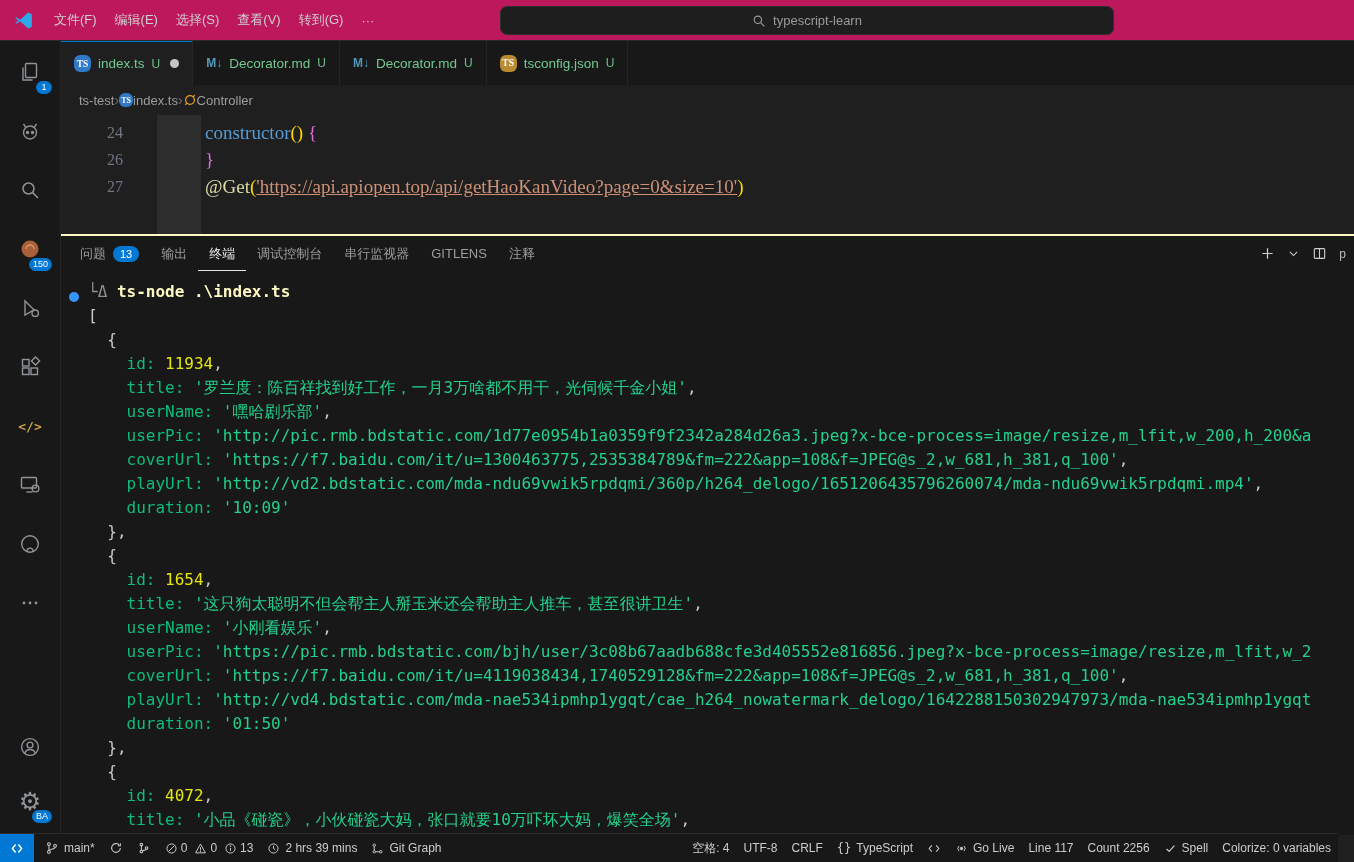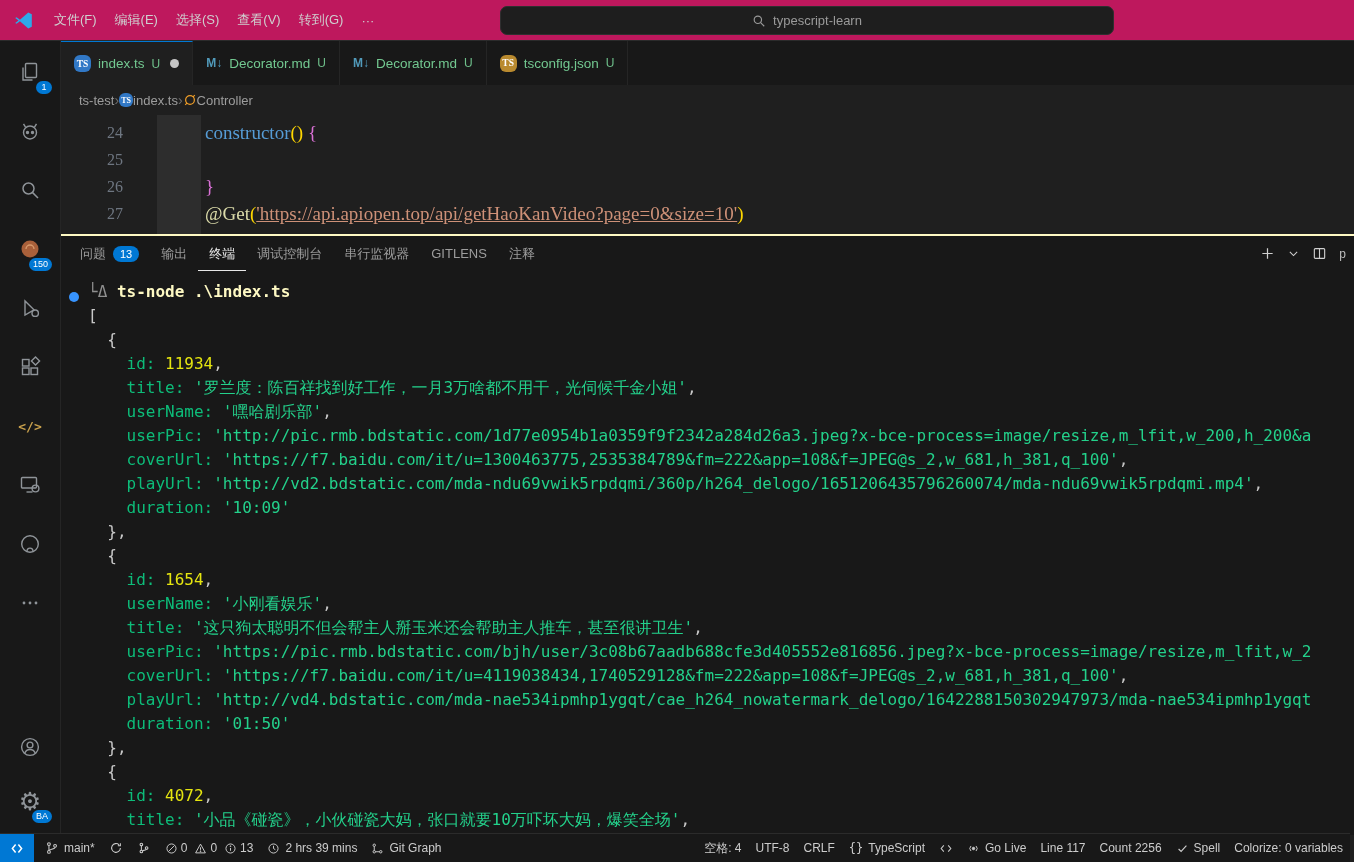--- a/index.html
+++ b/index.html
@@ -52,21 +52,21 @@
   .ptab.active{color:#e7e7e7;box-shadow:inset 0 -1px 0 #e7e7e7}
   .pbadge{background:#0078d4;color:#fff;border-radius:10px;font-size:11px;padding:1px 7px;line-height:14px}
   .panel-actions{margin-left:auto;display:flex;align-items:center;gap:12px;color:#cfcfcf;padding-right:0;overflow:hidden}
   .panel-actions .clip{font-size:12px;color:#bdbdbd}
   #terminal{flex:1;position:relative;padding-top:9px;font-family:"DejaVu Sans Mono",monospace;font-size:16px;overflow:hidden}
   .cmd-dot{position:absolute;left:8px;top:21px;width:10px;height:10px;border-radius:50%;background:#3794ff}
   .t-line{height:24px;line-height:24px;white-space:pre;padding-left:27px;overflow:hidden}
   .sg-dim{color:#8f8f8f}.sg-cmd{color:#fef9c3;font-weight:bold}
   .sg-pu{color:#c8c8c8}.sg-key{color:#0dbc79}.sg-str{color:#23d18b}.sg-num{color:#e5e510}
   
-  #statusbar{height:28px;background:#181818;border-top:1px solid #2b2b2b;display:flex;align-items:stretch;font-size:12px;color:#cccccc;position:absolute;left:0;right:4px;bottom:0}
+  #statusbar{height:28px;background:#181818;border-top:1px solid #2b2b2b;display:flex;align-items:stretch;font-size:12px;color:#cccccc;position:absolute;left:0;right:16px;bottom:0}
   .sb-item{display:flex;align-items:center;gap:5px;padding:0 7px;white-space:nowrap}
   .remote{background:#0078d4;color:#fff;padding:0 10px;display:flex;align-items:center;margin-right:4px}
   .sb-right{margin-left:auto;display:flex;align-items:center}
   .braces{font-family:"DejaVu Sans Mono",monospace;font-size:12px;color:#cccccc}
   .nums{display:flex;align-items:center;gap:3px}
 </style>
 </head>
 <body>
 
 <div id="titlebar">
@@ -209,24 +209,20 @@
     </div>
 
     <div id="editor">
       <div class="indent-strip"></div>
       <div>
           <div class="ed-line">
             <span class="lineno">24</span>
             <span class="code"><span class="sg-kw">constructor</span><span class="sg-b1">()</span><span class="sg-pl"> </span><span class="sg-b2">{</span></span>
           </div>
           <div class="ed-line">
-            <span class="lineno">25</span>
-            <span class="code"></span>
-          </div>
-          <div class="ed-line">
             <span class="lineno">26</span>
             <span class="code"><span class="sg-b2">}</span></span>
           </div>
           <div class="ed-line">
             <span class="lineno">27</span>
             <span class="code"><span class="sg-deco">@Get</span><span class="sg-b1">(</span><span class="sg-strl">'https://api.apiopen.top/api/getHaoKanVideo?page=0&amp;size=10'</span><span class="sg-b1">)</span></span>
           </div>
         </div>
     </div>
 
@@ -277,22 +273,22 @@
             <div class="t-line"><span class="sg-key">    id: </span><span class="sg-num">11934</span><span class="sg-pu">,</span></div>
             <div class="t-line"><span class="sg-key">    title: </span><span class="sg-str">'罗兰度：陈百祥找到好工作，一月3万啥都不用干，光伺候千金小姐'</span><span class="sg-pu">,</span></div>
             <div class="t-line"><span class="sg-key">    userName: </span><span class="sg-str">'嘿哈剧乐部'</span><span class="sg-pu">,</span></div>
             <div class="t-line"><span class="sg-key">    userPic: </span><span class="sg-str">'http://pic.rmb.bdstatic.com/1d77e0954b1a0359f9f2342a284d26a3.jpeg?x-bce-process=image/resize,m_lfit,w_200,h_200&amp;a</span></div>
             <div class="t-line"><span class="sg-key">    coverUrl: </span><span class="sg-str">'https://f7.baidu.com/it/u=1300463775,2535384789&amp;fm=222&amp;app=108&amp;f=JPEG@s_2,w_681,h_381,q_100'</span><span class="sg-pu">,</span></div>
             <div class="t-line"><span class="sg-key">    playUrl: </span><span class="sg-str">'http://vd2.bdstatic.com/mda-ndu69vwik5rpdqmi/360p/h264_delogo/1651206435796260074/mda-ndu69vwik5rpdqmi.mp4'</span><span class="sg-pu">,</span></div>
             <div class="t-line"><span class="sg-key">    duration: </span><span class="sg-str">'10:09'</span></div>
             <div class="t-line"><span class="sg-pu">  },</span></div>
             <div class="t-line"><span class="sg-pu">  {</span></div>
             <div class="t-line"><span class="sg-key">    id: </span><span class="sg-num">1654</span><span class="sg-pu">,</span></div>
+            <div class="t-line"><span class="sg-key">    title: </span><span class="sg-str">'这只狗太聪明不但会帮主人掰玉米还会帮助主人推车，甚至很讲卫生'</span><span class="sg-pu">,</span></div>
             <div class="t-line"><span class="sg-key">    userName: </span><span class="sg-str">'小刚看娱乐'</span><span class="sg-pu">,</span></div>
-            <div class="t-line"><span class="sg-key">    title: </span><span class="sg-str">'这只狗太聪明不但会帮主人掰玉米还会帮助主人推车，甚至很讲卫生'</span><span class="sg-pu">,</span></div>
             <div class="t-line"><span class="sg-key">    userPic: </span><span class="sg-str">'https://pic.rmb.bdstatic.com/bjh/user/3c08b67aadb688cfe3d405552e816856.jpeg?x-bce-process=image/resize,m_lfit,w_2</span></div>
             <div class="t-line"><span class="sg-key">    coverUrl: </span><span class="sg-str">'https://f7.baidu.com/it/u=4119038434,1740529128&amp;fm=222&amp;app=108&amp;f=JPEG@s_2,w_681,h_381,q_100'</span><span class="sg-pu">,</span></div>
             <div class="t-line"><span class="sg-key">    playUrl: </span><span class="sg-str">'http://vd4.bdstatic.com/mda-nae534ipmhp1ygqt/cae_h264_nowatermark_delogo/1642288150302947973/mda-nae534ipmhp1ygqt</span></div>
             <div class="t-line"><span class="sg-key">    duration: </span><span class="sg-str">'01:50'</span></div>
             <div class="t-line"><span class="sg-pu">  },</span></div>
             <div class="t-line"><span class="sg-pu">  {</span></div>
             <div class="t-line"><span class="sg-key">    id: </span><span class="sg-num">4072</span><span class="sg-pu">,</span></div>
             <div class="t-line"><span class="sg-key">    title: </span><span class="sg-str">'小品《碰瓷》，小伙碰瓷大妈，张口就要10万吓坏大妈，爆笑全场'</span><span class="sg-pu">,</span></div>
           </div>
       </div>

